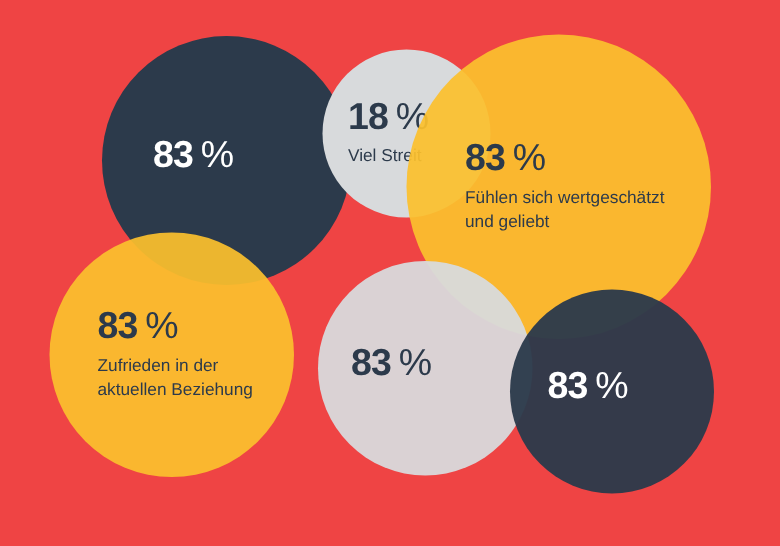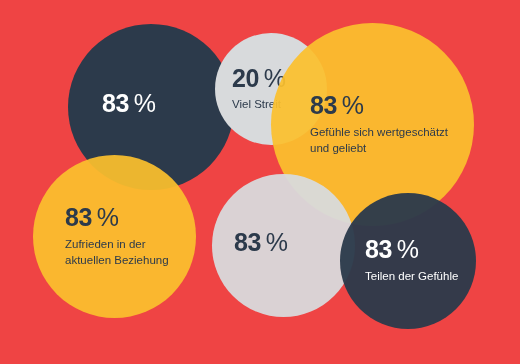--- a/index.html
+++ b/index.html
@@ -140,33 +140,33 @@
       <div class="pct">
         <span class="num">83</span><span class="sym">%</span>
       </div>
     </div>
   </div>
 
   <div class="bubble" id="b-streit">
     <div class="disc"></div>
     <div class="content">
       <div class="pct">
-        <span class="num">20</span><span class="sym">%</span>
+        <span class="num">18</span><span class="sym">%</span>
       </div>
       <div class="label">Viel Streit</div>
     </div>
   </div>
 
   <div class="bubble" id="b-wert">
     <div class="disc"></div>
     <div class="content">
       <div class="pct">
         <span class="num">83</span><span class="sym">%</span>
       </div>
-      <div class="label">Gefühle sich wertgeschätzt
+      <div class="label">Fühlen sich wertgeschätzt
 und geliebt</div>
     </div>
   </div>
 
   <div class="bubble" id="b-zufrieden">
     <div class="disc"></div>
     <div class="content">
       <div class="pct">
         <span class="num">83</span><span class="sym">%</span>
       </div>
@@ -183,17 +183,16 @@
       </div>
     </div>
   </div>
 
   <div class="bubble" id="b-teilen">
     <div class="disc"></div>
     <div class="content">
       <div class="pct">
         <span class="num">83</span><span class="sym">%</span>
       </div>
-      <div class="label">Teilen der Gefühle</div>
     </div>
   </div>
 
 </div>
 
 </body></html>

